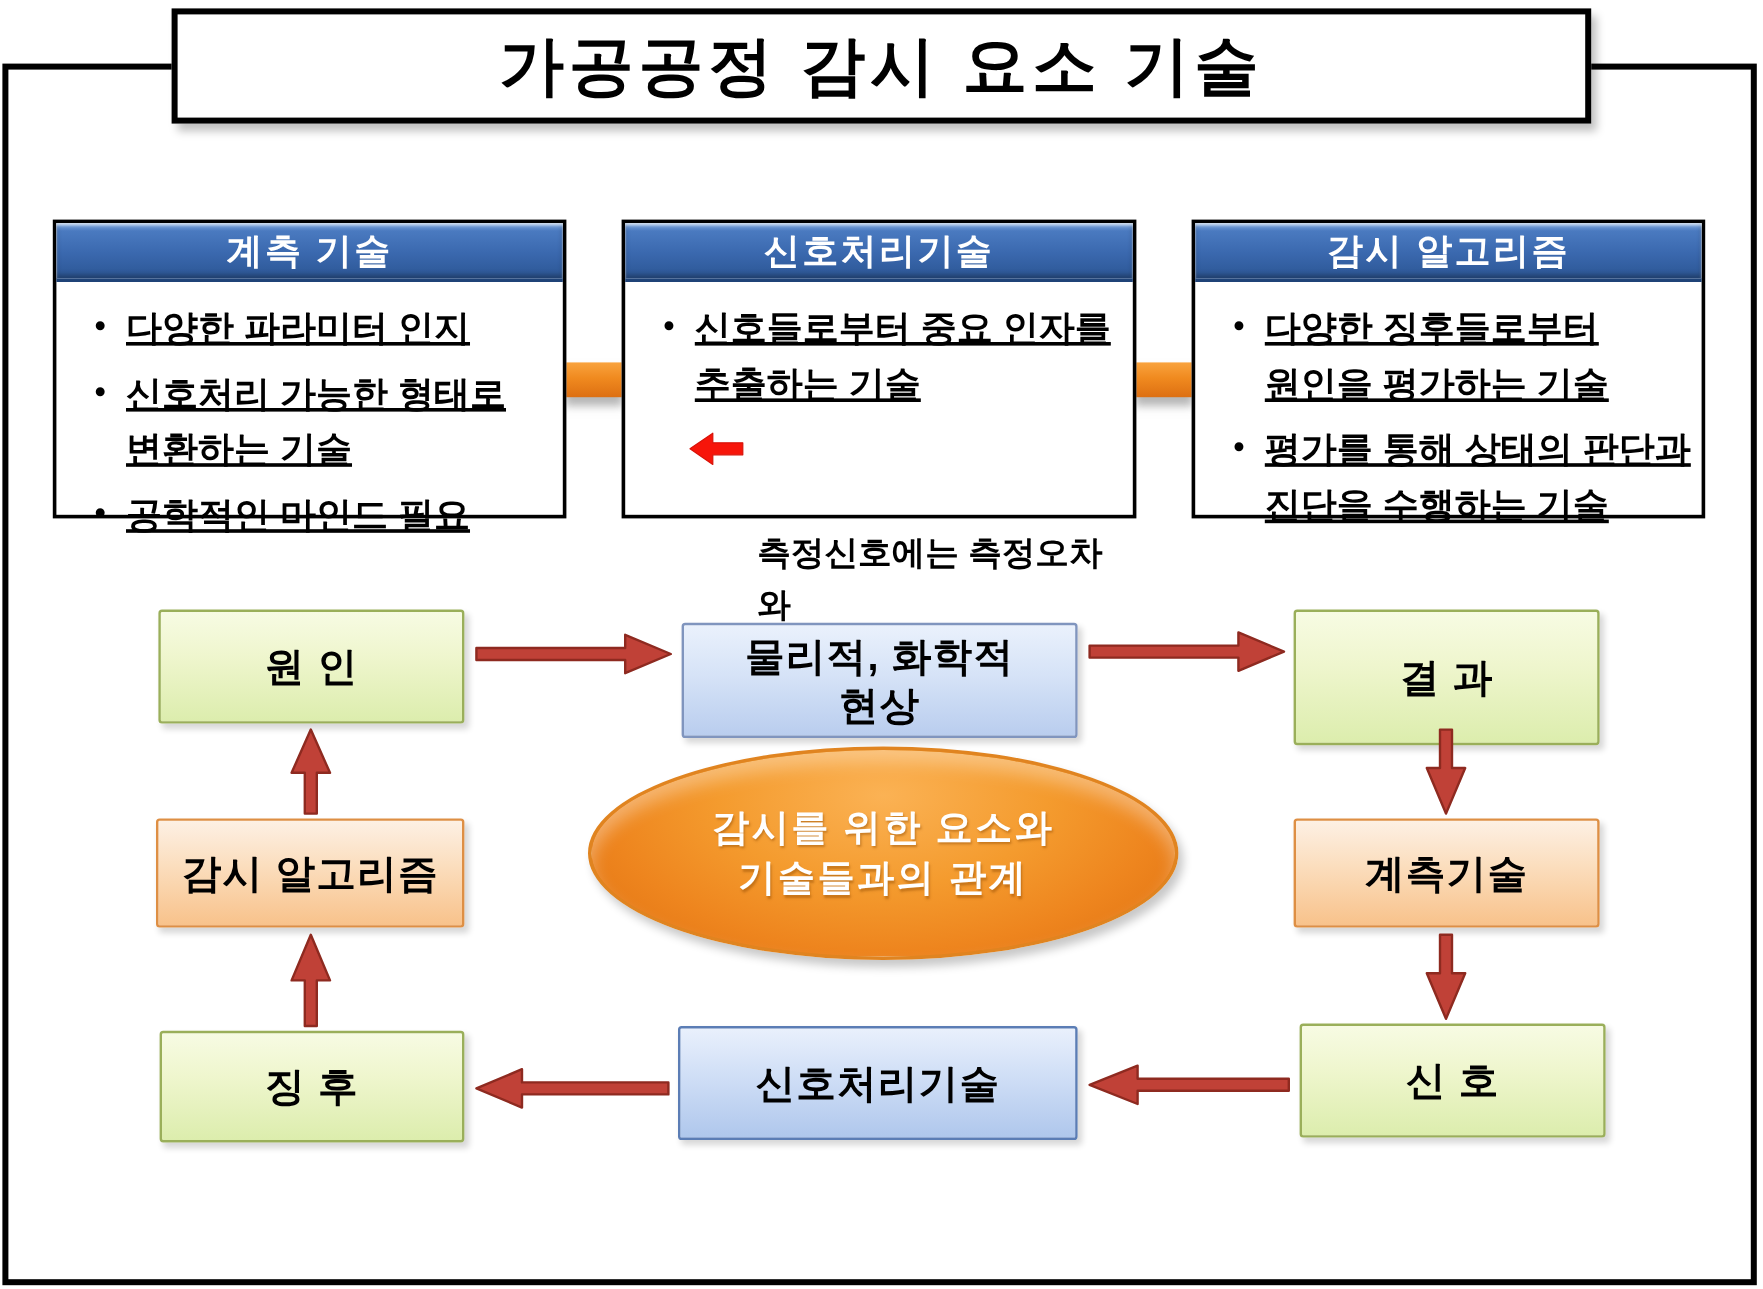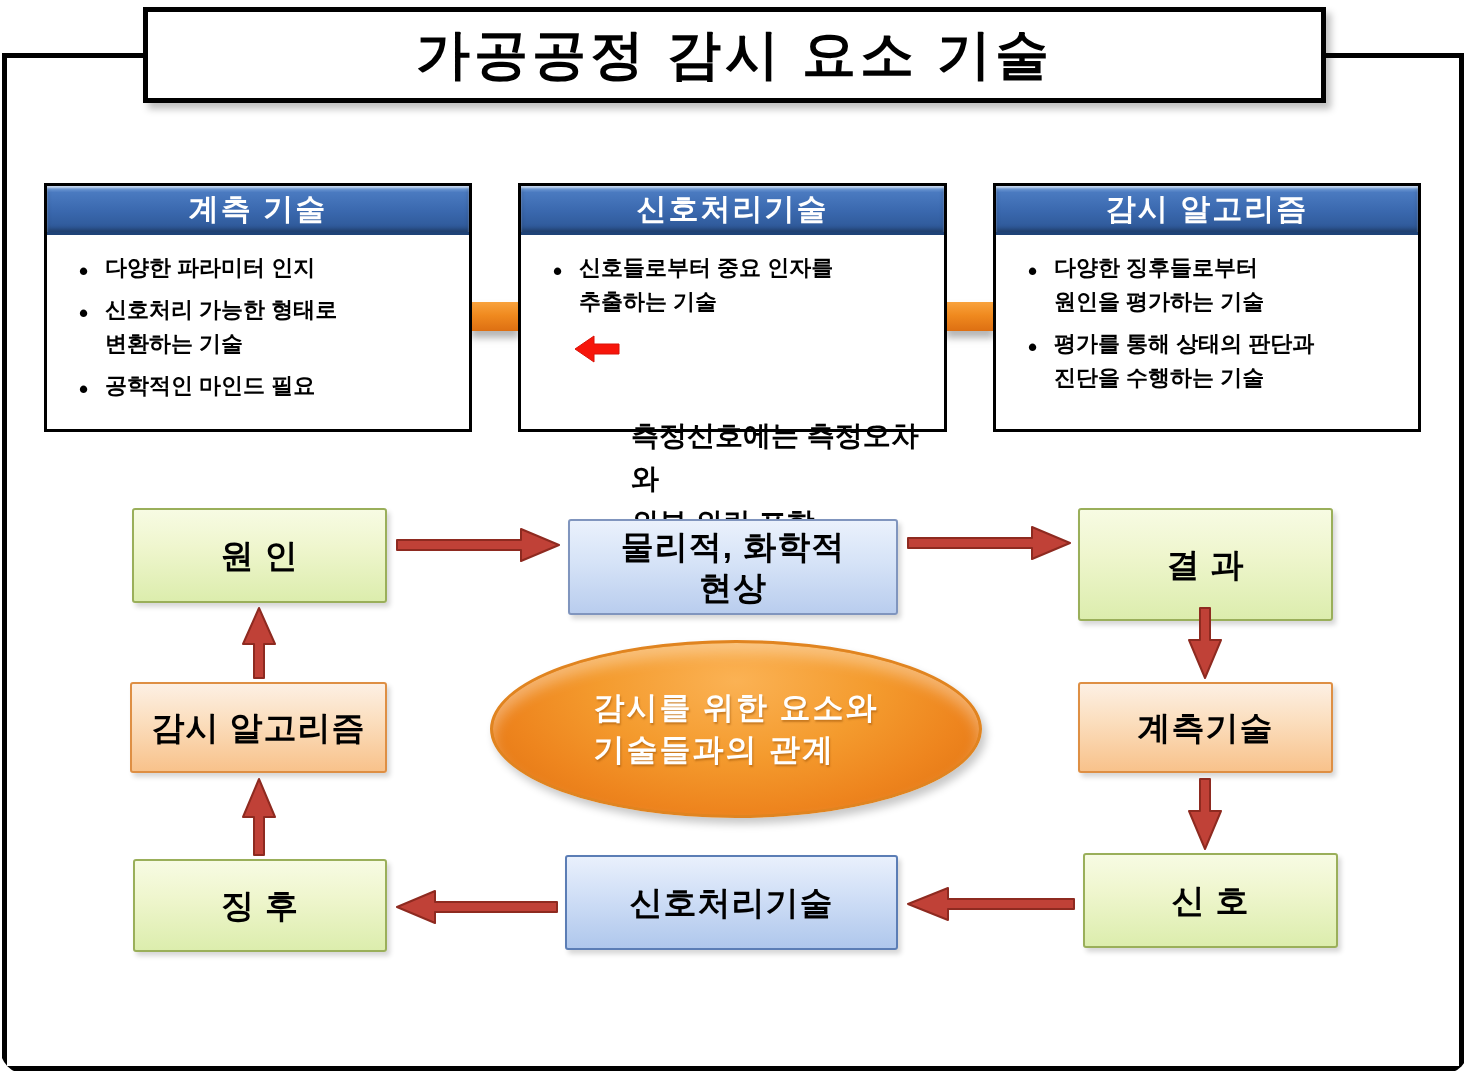--- a/index.html
+++ b/index.html
@@ -1,17 +1,17 @@
 <!DOCTYPE html>
 <html><head>
 <meta charset="utf-8">
 <style>
   html,body{margin:0;padding:0;background:#fff;}
   .canvas{position:relative;width:1469px;height:1074px;background:#fff;overflow:hidden;
-          font-family:"Liberation Sans","DejaVu Sans",sans-serif;font-weight:bold;color:#000;border-radius:26px;}
+          font-family:"Liberation Sans","DejaVu Sans",sans-serif;font-weight:bold;color:#000;}
 
   
   .frame{position:absolute;left:2px;top:53px;width:1452px;height:1008px;border:5px solid #000;background:#fff;}
 
   
   .title-box{position:absolute;left:143px;top:7px;width:1173px;height:86px;border:5px solid #000;background:#fff;
              display:flex;align-items:center;justify-content:center;box-shadow:5px 6px 7px rgba(0,0,0,.25);}
   .title-box span{font-size:54px;letter-spacing:4px;}
 
   
@@ -25,21 +25,21 @@
   .info-box{position:absolute;top:183px;height:249px;border:3px solid #000;background:#fff;box-sizing:border-box;}
   .info-box.b1{left:44px;width:428px;}
   .info-box.b2{left:518px;width:429px;}
   .info-box.b3{left:993px;width:428px;}
   .info-header{height:46px;display:flex;align-items:center;justify-content:center;
                background:linear-gradient(180deg,#85ACDF 0%,#4A7AC0 14%,#3A68AE 55%,#2C5694 100%);
                border-bottom:3px solid #1F4377;color:#fff;font-size:30px;letter-spacing:2px;
                box-shadow:inset 0 2px 2px rgba(255,255,255,.55), inset 0 -3px 4px rgba(0,0,0,.28);}
   .info-body{padding:16px 8px 0 14px;}
   ul.bullets{list-style:none;margin:0;padding:0;}
-  ul.bullets li{position:relative;padding-left:44px;margin:0 0 8px 0;font-size:22px;line-height:1.55;white-space:pre-line;}
+  ul.bullets li{position:relative;padding-left:44px;margin:0 0 8px 0;font-size:30px;line-height:1.55;white-space:pre-line;text-decoration:underline;}
   ul.bullets li::before{content:"•";position:absolute;left:18px;top:0;font-size:26px;}
   .note{position:relative;padding-left:96px;font-size:28px;line-height:1.55;white-space:pre-line;margin-top:2px;}
   .note .note-arrow{position:absolute;left:38px;top:7px;}
 
   
   .node{position:absolute;box-sizing:border-box;display:flex;align-items:center;justify-content:center;
         text-align:center;font-size:33px;letter-spacing:1px;white-space:pre-line;border-radius:3px;
         box-shadow:3px 4px 5px rgba(0,0,0,.16);line-height:1.25;}
   .node.green{background:linear-gradient(180deg,#F7FBE3 0%,#EFF6CE 40%,#DCEDAD 100%);border:2px solid #9AAF5A;}
   .node.orange{background:linear-gradient(180deg,#FDF0E4 0%,#FBDDBC 45%,#F8C28B 100%);border:2px solid #DE8F44;}
@@ -49,23 +49,23 @@
   .n-cause{left:132px;top:508px;width:255px;height:95px;}
   .n-phenomenon{left:568px;top:507px;width:330px;height:96px;}
   .n-result{left:1078px;top:508px;width:255px;height:113px;}
   .n-algo{left:130px;top:682px;width:257px;height:91px;}
   .n-meas{left:1078px;top:682px;width:255px;height:91px;}
   .n-symptom{left:133px;top:859px;width:254px;height:93px;}
   .n-sigproc{left:565px;top:855px;width:333px;height:95px;}
   .n-signal{left:1083px;top:853px;width:255px;height:95px;}
 
   
-  .ellipse{position:absolute;left:490px;top:640px;width:486px;height:172px;border-radius:50%;
+  .ellipse{position:absolute;left:490px;top:622px;width:486px;height:172px;border-radius:50%;
            background:radial-gradient(ellipse at 50% 22%, #FBB254 0%, #F49B2E 40%, #EE851E 68%, #DE6F10 100%);
-           border:3px solid #E08420;display:flex;align-items:center;justify-content:center;
+           border:3px solid #E08420;display:flex;align-items:center;justify-content:center;text-align:center;
            color:#fff;font-size:31px;letter-spacing:2px;white-space:pre-line;line-height:1.35;
            box-shadow:4px 6px 8px rgba(0,0,0,.22), inset 0 10px 14px rgba(255,255,255,.35);
            text-shadow:1px 2px 2px rgba(140,70,0,.45);}
 
   
   .arrow{position:absolute;}
   .arrow polygon{fill:#C04137;stroke:#8E2A20;stroke-width:2;stroke-linejoin:round;}
   .note-arrow polygon{fill:#F7150A;stroke:#D81208;stroke-width:1;stroke-linejoin:round;}
 </style>
 </head>

